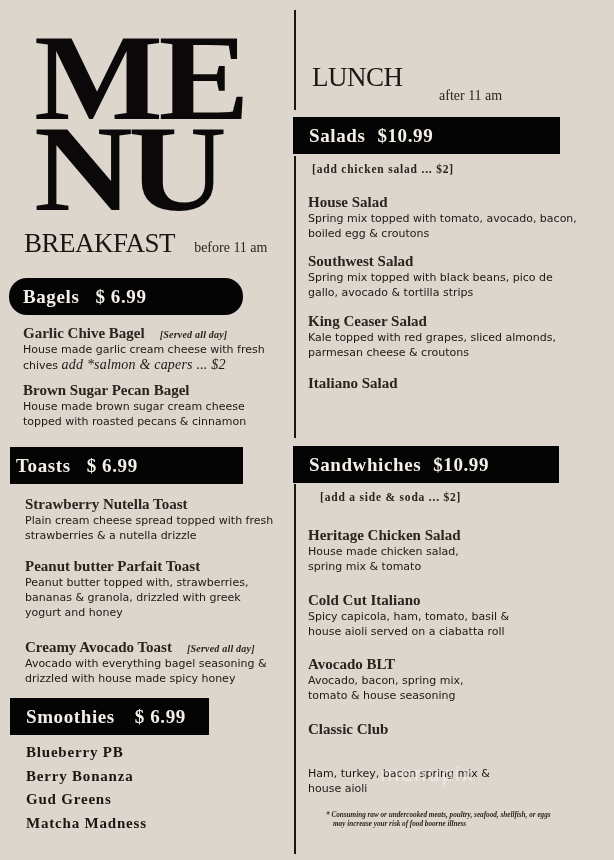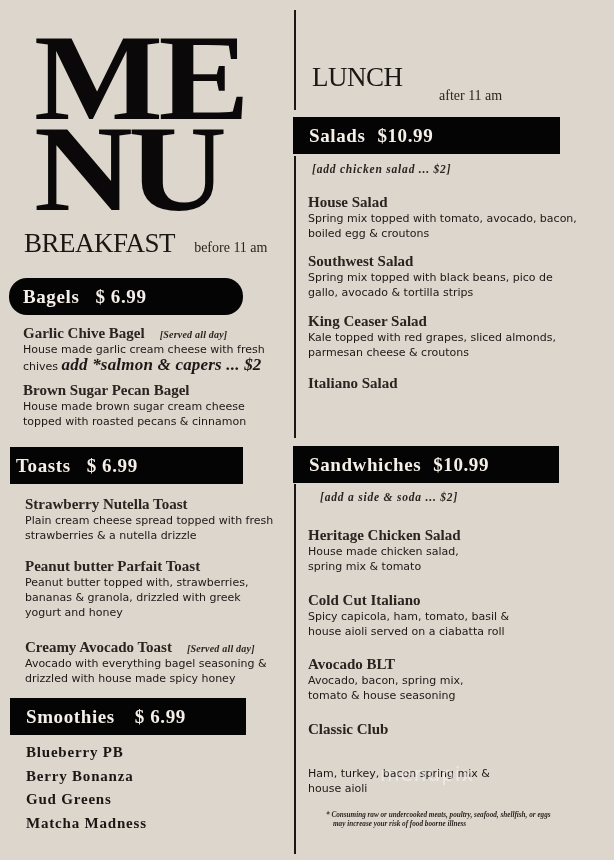--- a/index.html
+++ b/index.html
@@ -70,27 +70,27 @@
     letter-spacing: 0.2px;
   }
   .item-desc {
     font-family: "DejaVu Sans", sans-serif;
     font-size: 11px;
     line-height: 15px;
     color: #1c1816;
   }
   .item-desc .addon {
     font-family: "Liberation Serif", serif;
-    font-style: italic; font-weight: 700;
-    font-size: 17px;
+    font-style: italic; font-weight: 400;
+    font-size: 14px;
     letter-spacing: 0.2px;
   }
   .note {
     font-family: "Liberation Serif", serif;
-    font-style: italic; font-weight: 700;
+    font-weight: 700;
     font-size: 11.5px;
     color: #2a2320;
     letter-spacing: 0.8px;
   }
   .smoothie {
     font-family: "Liberation Serif", serif;
     font-weight: 700;
     font-size: 15px;
     letter-spacing: 0.8px;
     color: #1a1614;
@@ -161,21 +161,21 @@
   <div class="item-desc">Peanut butter topped with, strawberries, bananas &amp; granola, drizzled with greek yogurt and honey</div>
 </div>
 <div class="abs" style="left:25px; top:637px; width:245px;">
   <div>
     <span class="item-name">Creamy Avocado Toast</span>
     <span class="item-tag">[Served all day]</span>
   </div>
   <div class="item-desc">Avocado with everything bagel seasoning &amp; drizzled with house made spicy honey</div>
 </div>
 
-<div class="abs cat-bar" style="left:10px; top:698px; width:236px; height:37px; padding-left:16px;">
+<div class="abs cat-bar" style="left:10px; top:698px; width:199px; height:37px; padding-left:16px;">
   <span>Smoothies</span>
   <span class="price" style="margin-left:20px;">$ 6.99</span>
 </div>
 
 <div class="abs" style="left:26px; top:741px;">
   <div class="smoothie">Blueberry PB</div>
   <div class="smoothie">Berry Bonanza</div>
   <div class="smoothie">Gud Greens</div>
   <div class="smoothie">Matcha Madness</div>
 </div>

